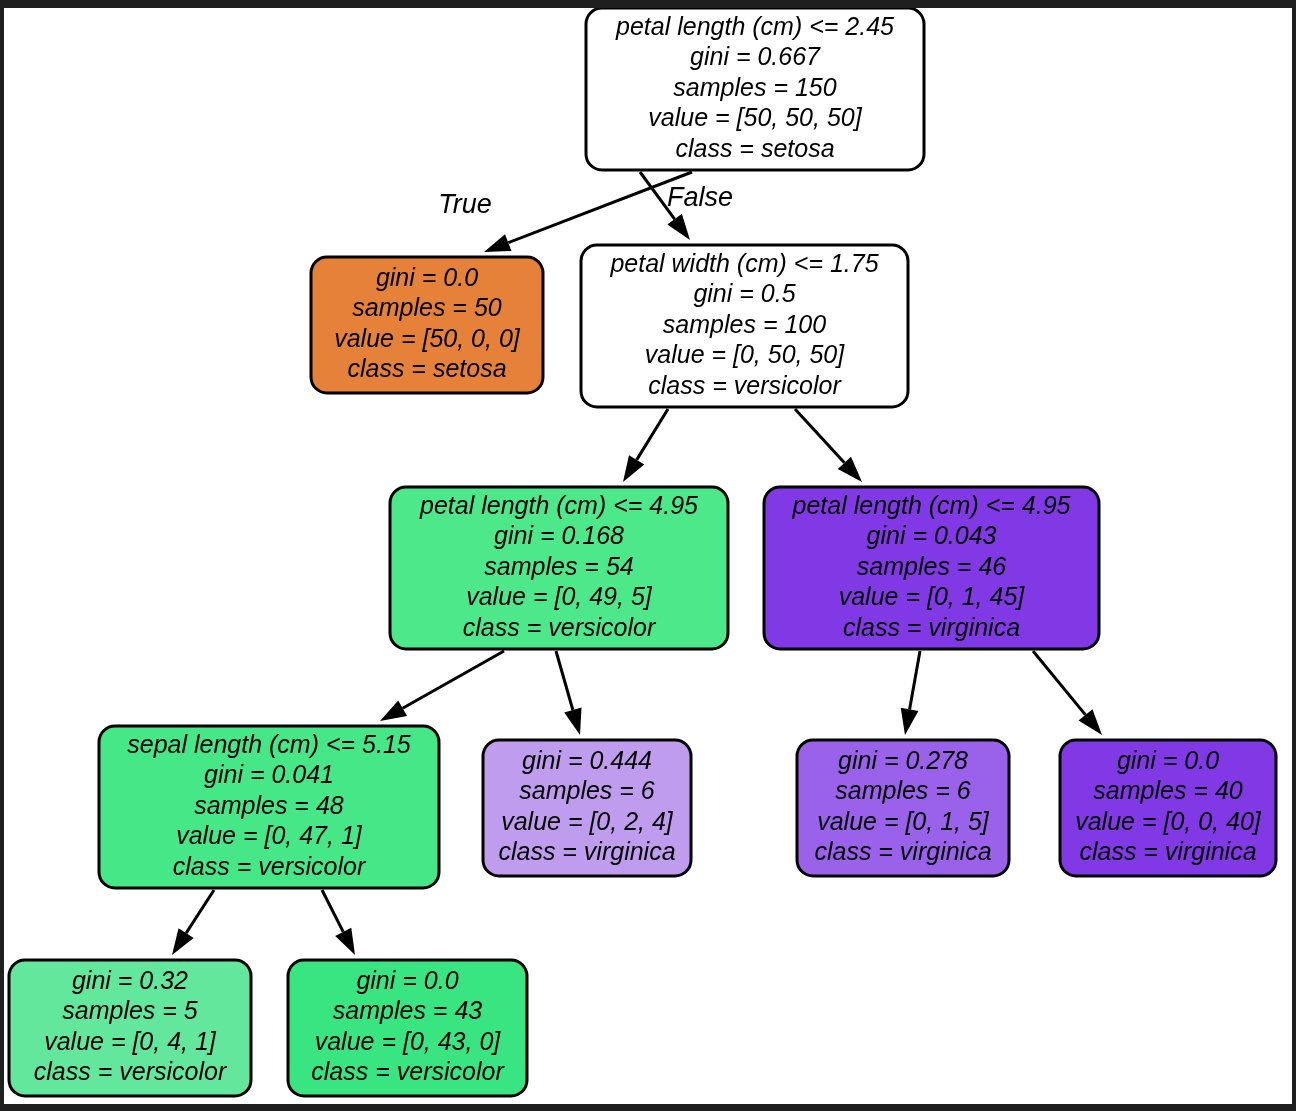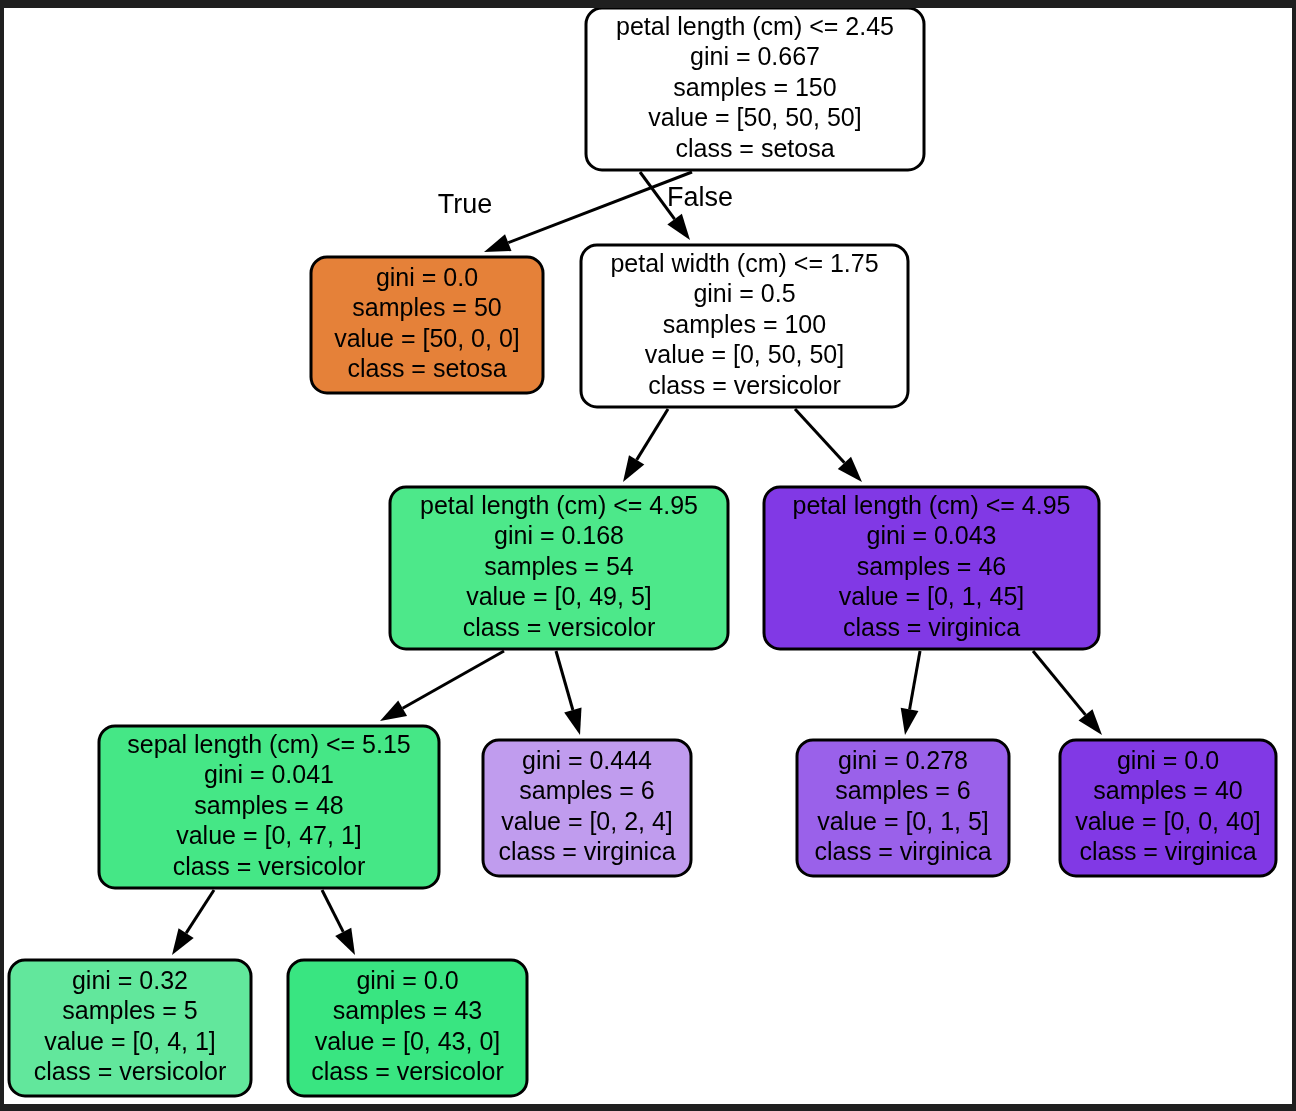--- a/index.html
+++ b/index.html
@@ -13,20 +13,21 @@
     overflow: hidden;
     font-family: "Liberation Sans", sans-serif;
   }
   #frame {
     position: absolute;
     left: 0; top: 0;
     width: 1296px;
     height: 898px;
     background: #1f1f1f;
     box-sizing: border-box;
+    font-style: italic;
   }
   #canvas {
     position: absolute;
     left: 4px;
     top: 8px;
     width: 1288px;
     height: 1096px;
     background: #ffffff;
     overflow: hidden;
   }

